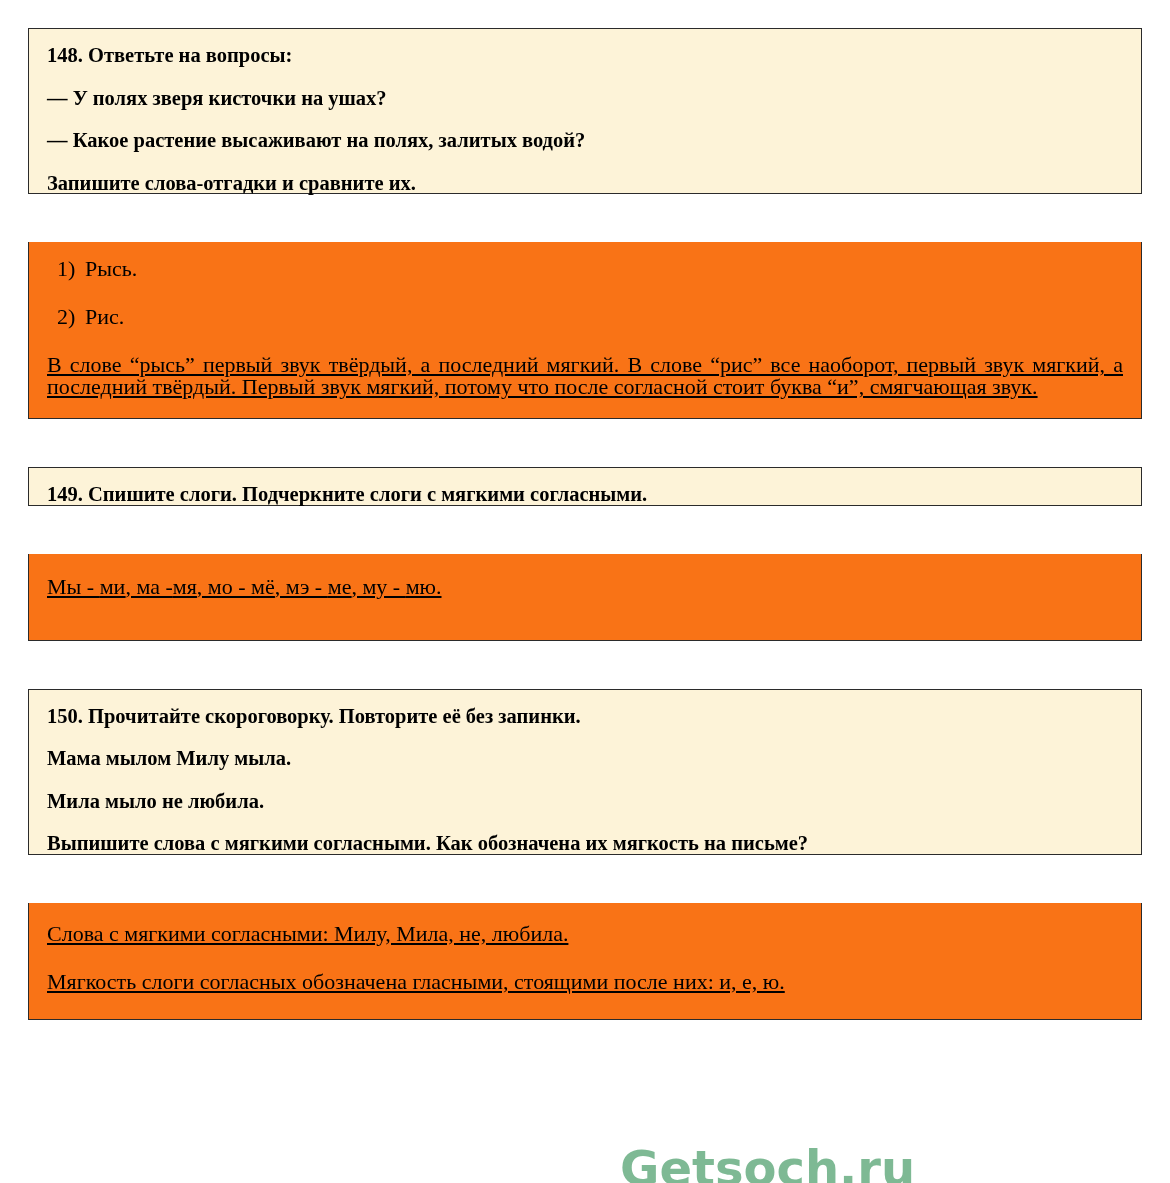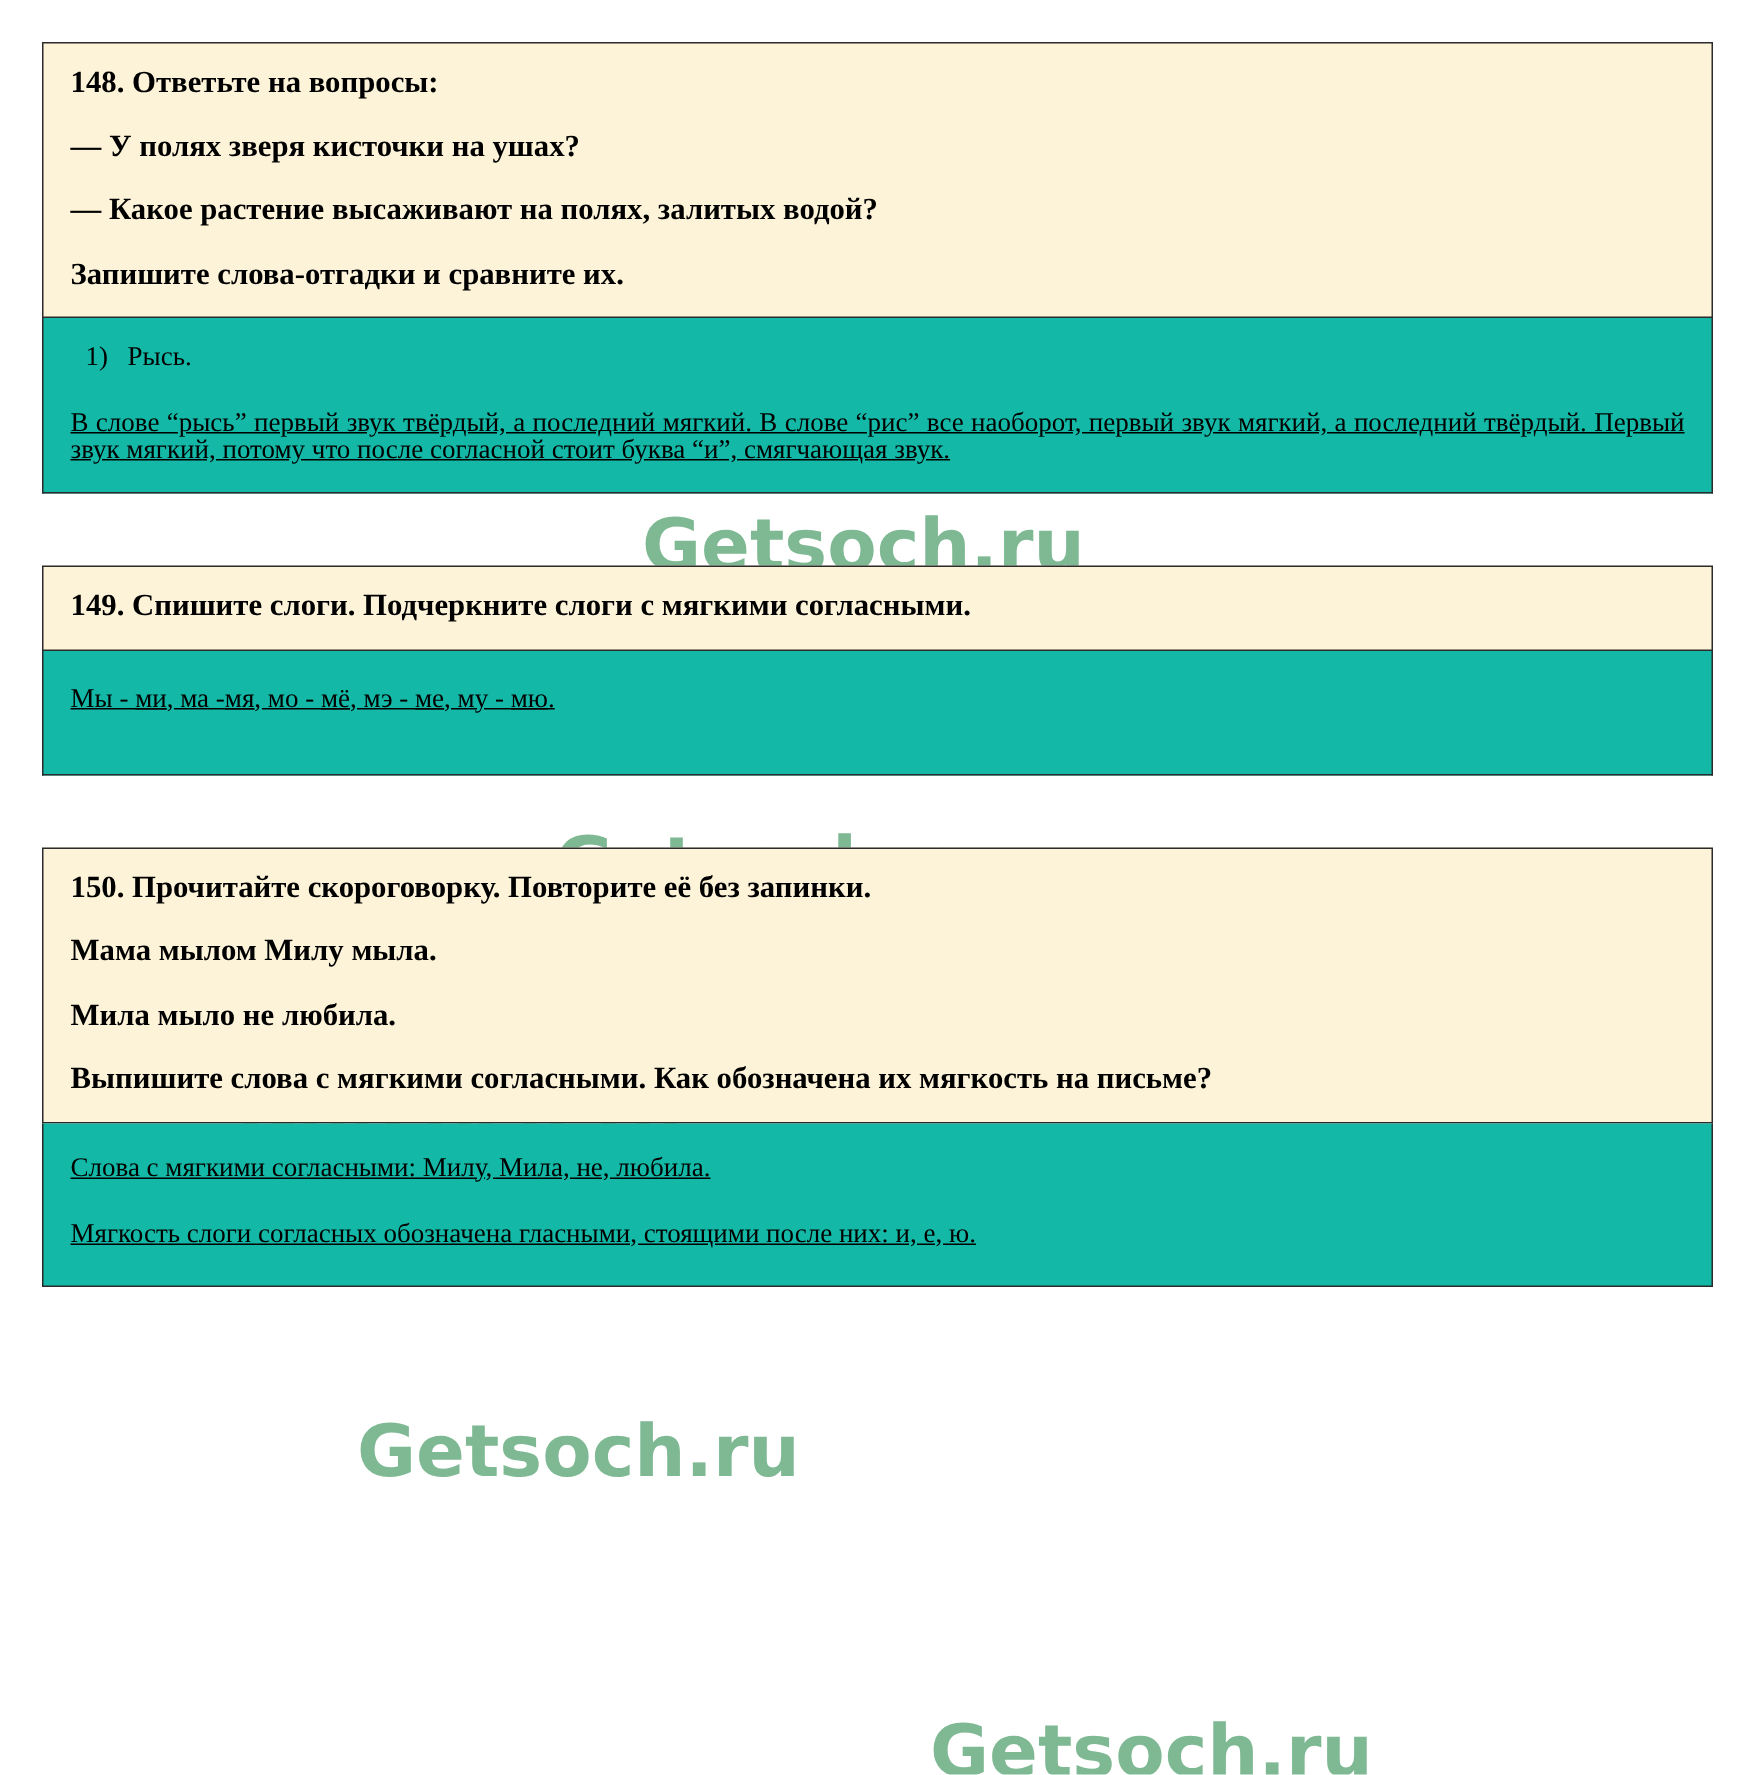--- a/index.html
+++ b/index.html
@@ -40,42 +40,43 @@
   .wm-2 { left: 428px;  top: 336px;  font-size: 48px; }
   .wm-3 { left: 370px;  top: 548px;  font-size: 48px; }
   .wm-4 { left: 160px;  top: 722px;  font-size: 48px; }
   .wm-5 { left: 238px;  top: 940px;  font-size: 48px; }
   .wm-6 { left: 620px;  top: 1140px; font-size: 48px; }
 
   .task-header {
     background: #fdf3d8;
     border: 1px solid #2b2b2b;
     box-sizing: border-box;
-    padding: 16px 18px 18px 18px;
+    padding: 16px 18px 0 18px;
     font-weight: bold;
     font-size: 20.5px;
     line-height: 1.0;
     z-index: 2;
     position: relative;
   }
   .task-header p {
     margin: 0 0 22px 0;
   }
   .task-header p:last-child { margin-bottom: 0; }
 
   .answer-body {
-    background: #14b8a6;
+    background: #f97316;
     border: 1px solid #2b2b2b;
     border-top: none;
     box-sizing: border-box;
     padding: 16px 18px 20px 18px;
-    font-size: 18px;
+    font-size: 22px;
     line-height: 1.0;
     z-index: 2;
     position: relative;
+    margin-top: 48px;
   }
   .answer-body p {
     margin: 0 0 26px 0;
     text-align: justify;
     text-decoration: underline;
   }
   .answer-body p:last-child { margin-bottom: 0; }
 
   .numbered {
     margin: 0 0 26px 0;
@@ -104,20 +105,23 @@
   <div class="task-header">
     <p>148. Ответьте на вопросы:</p>
     <p>— У полях зверя кисточки на ушах?</p>
     <p>— Какое растение высаживают на полях, залитых водой?</p>
     <p>Запишите слова-отгадки и сравните их.</p>
   </div>
   <div class="answer-body">
     <div class="numbered">
       <span class="num">1)</span><span>Рысь.</span>
     </div>
+    <div class="numbered">
+      <span class="num">2)</span><span>Рис.</span>
+    </div>
     <p class="just">В слове “рысь” первый звук твёрдый, а последний мягкий. В слове “рис” все наоборот, первый звук мягкий, а последний твёрдый. Первый звук мягкий, потому что после согласной стоит буква “и”, смягчающая звук.</p>
   </div>
 
   <div class="gap"></div>
 
   <div class="task-header">
     <p>149. Спишите слоги. Подчеркните слоги с мягкими согласными.</p>
   </div>
   <div class="answer-body" style="padding-top:22px;padding-bottom:42px;">
     <p><span>Мы - </span><span class="u">ми</span><span>, ма -</span><span class="u">мя</span><span>, мо - </span><span class="u">мё</span><span>, мэ - </span><span class="u">ме</span><span>, му - </span><span class="u">мю</span><span>.</span></p>

